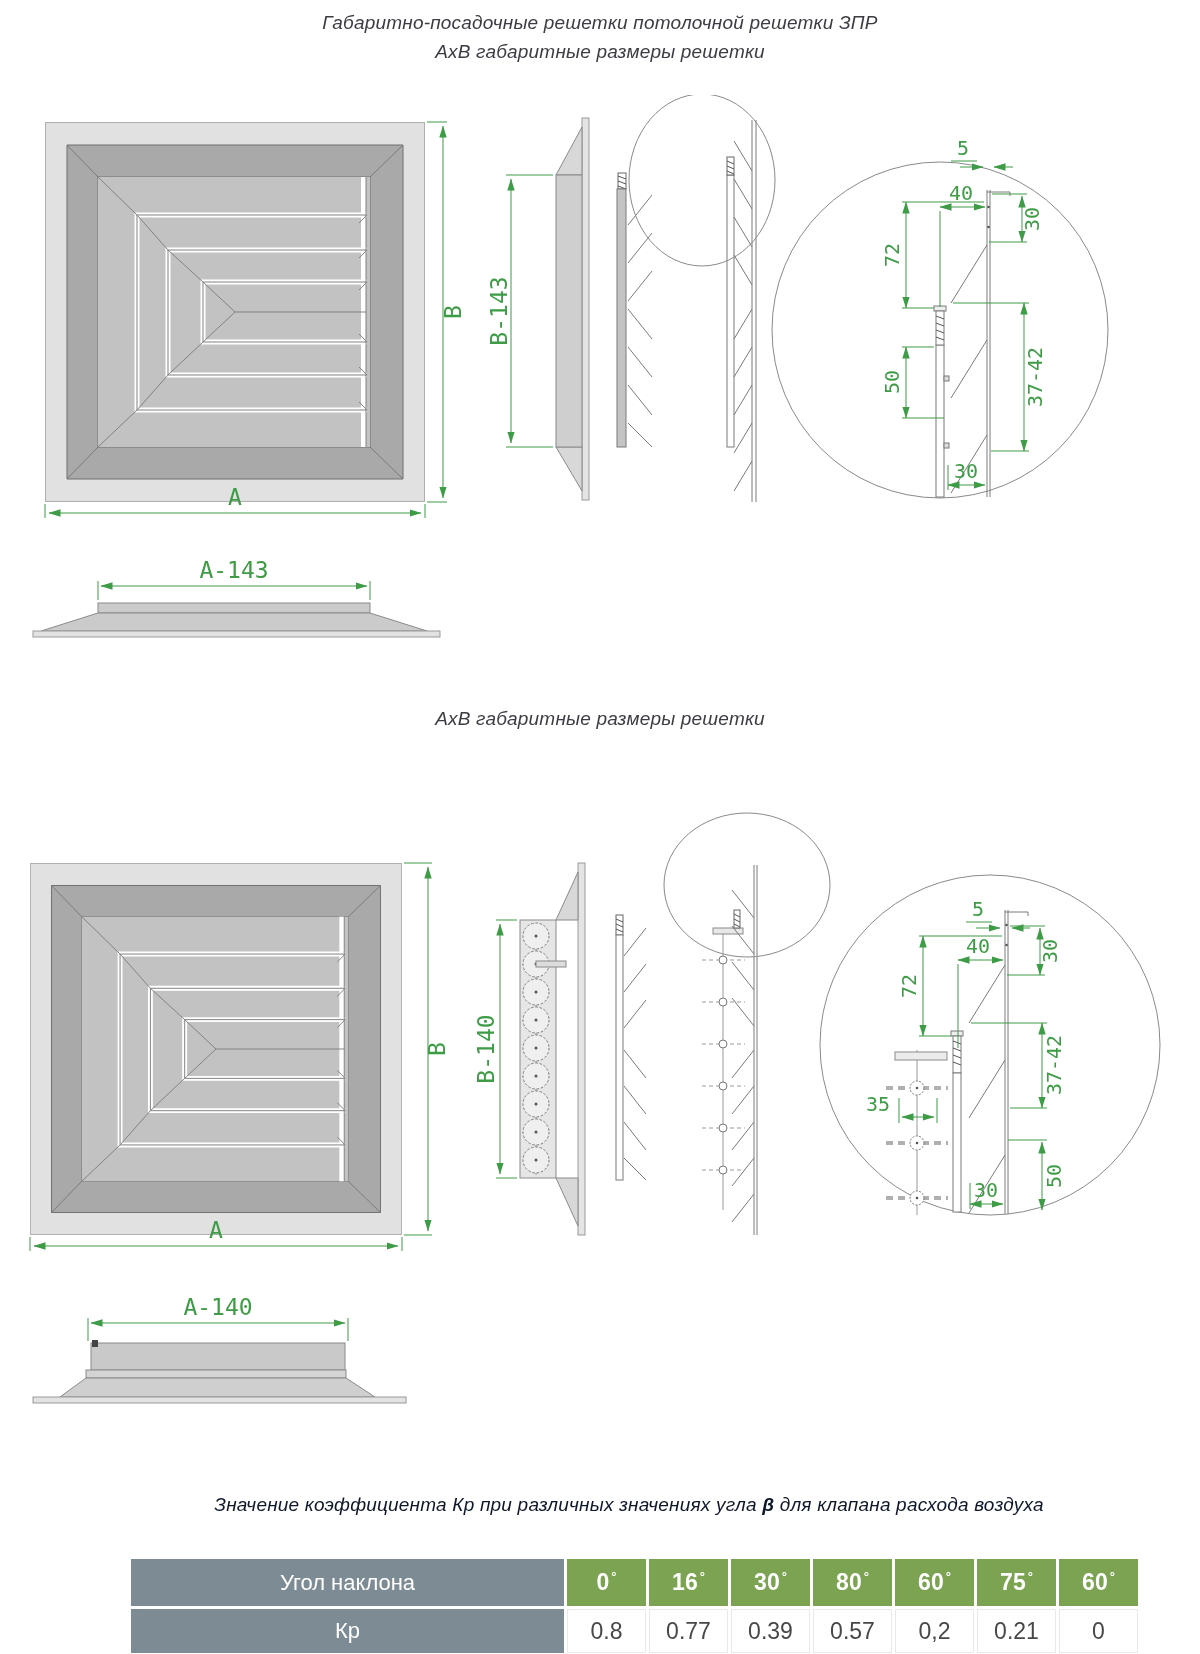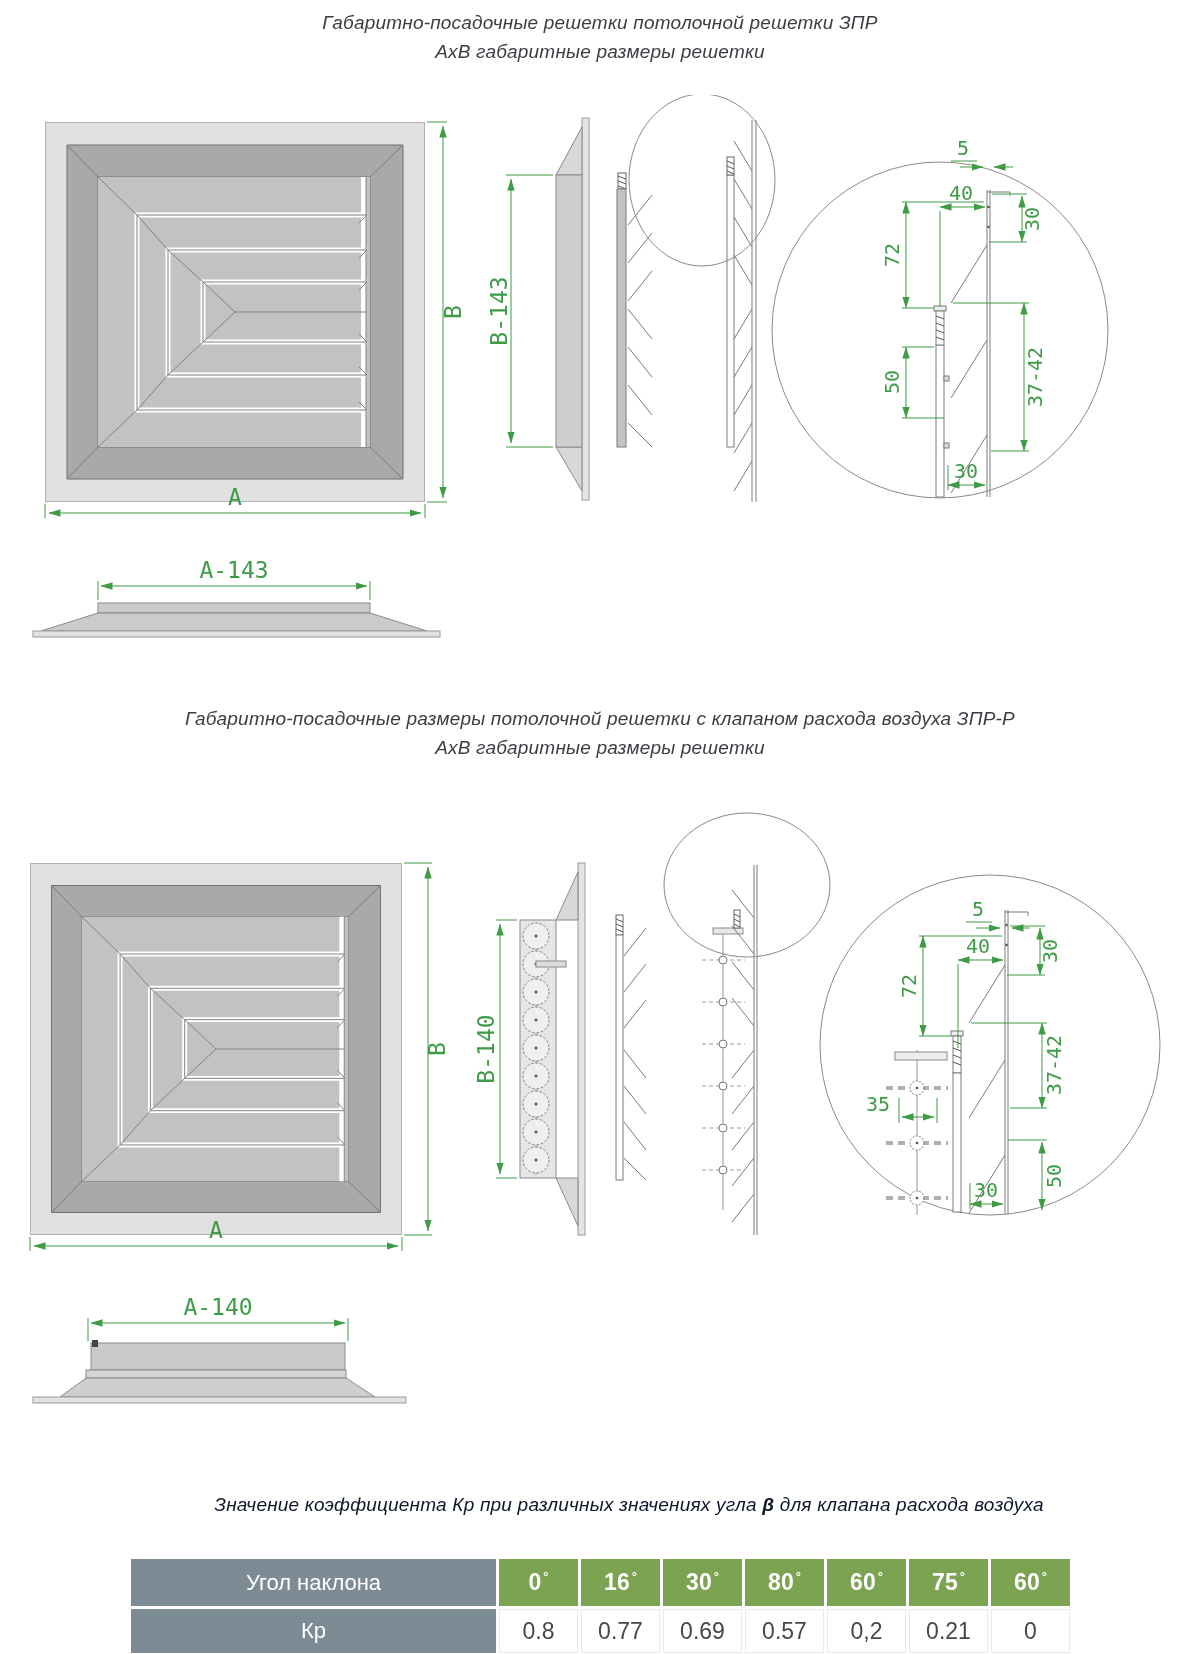--- a/index.html
+++ b/index.html
@@ -12,21 +12,21 @@
   .caption b{font-weight:bold;}
   svg text{font-family:"DejaVu Sans Mono","Liberation Mono",monospace;}
   .dt{fill:#3e9b46;font-size:20px;text-anchor:middle;}
   .dtl{fill:#3e9b46;font-size:23px;text-anchor:middle;}
   .ext{stroke:#3e9b46;stroke-width:1;fill:none;}
   .ln{stroke:#7a7a7a;stroke-width:1;fill:none;}
   .ln2{stroke:#8a8a8a;stroke-width:1;fill:none;}
   .kp-wrap{position:absolute;top:1556px;left:128px;}
   table.kp{border-collapse:separate;border-spacing:3px;table-layout:fixed;}
   table.kp th,table.kp td{text-align:center;vertical-align:middle;padding:0;}
-  .rowhead{background:#7d8b94;color:#fff;font-size:22px;font-weight:normal;width:365px;}
+  .rowhead{background:#7d8b94;color:#fff;font-size:22px;font-weight:normal;width:433px;}
   .ahead{background:#7ba352;color:#fff;font-size:23px;font-weight:bold;width:79px;height:47px;}
   .deg{font-size:13px;margin-left:2px;}
   .val{background:#fff;border:1px solid #e9e9e9;color:#474747;font-size:23px;height:42px;margin-left:36px;}
   .r2{height:44px;}
 </style>
 </head>
 <body>
 
 <div class="page">
 
@@ -163,21 +163,20 @@
       <line class="ext" x1="948" y1="390" x2="985" y2="390" marker-start="url(#m1)" marker-end="url(#m1)"></line>
       <text class="dt" x="966" y="383">30</text>
 
       <path class="ext" d="M953,208 H1029 M991,356 H1029"></path>
       <line class="ext" x1="1024" y1="208" x2="1024" y2="356" marker-start="url(#m1)" marker-end="url(#m1)"></line>
       <text class="dt" x="1037" y="287" transform="rotate(-90 1037 282)">37-42</text>
     </g>
   </svg>
 
   <div class="title" style="top:704px">
-    <div>Габаритно-посадочные размеры потолочной решетки с клапаном расхода воздуха ЗПР-Р</div>
     <div>АхВ габаритные размеры решетки</div>
   </div>
 
   <svg style="position:absolute;top:810px;left:0" width="1200" height="660" viewBox="0 0 1200 660">
     <defs>
       <marker id="m2" viewBox="0 0 12 9" refX="11.5" refY="4.5" markerWidth="12" markerHeight="9" orient="auto-start-reverse">
         <path d="M12,4.5 L0,0.8 L0,8.2 Z" fill="#3e9b46"></path>
       </marker>
     </defs>
 
@@ -354,21 +353,21 @@
         <th class="ahead"><span>30</span><sup class="deg">°</sup></th>
         <th class="ahead"><span>80</span><sup class="deg">°</sup></th>
         <th class="ahead"><span>60</span><sup class="deg">°</sup></th>
         <th class="ahead"><span>75</span><sup class="deg">°</sup></th>
         <th class="ahead"><span>60</span><sup class="deg">°</sup></th>
       </tr>
       <tr>
         <th class="rowhead r2">Кр</th>
         <td class="val">0.8</td>
         <td class="val">0.77</td>
-        <td class="val">0.69</td>
+        <td class="val">0.39</td>
         <td class="val">0.57</td>
         <td class="val">0,2</td>
         <td class="val">0.21</td>
         <td class="val">0</td>
       </tr>
     </tbody>
       </table>
   </div>
 
 </div>

